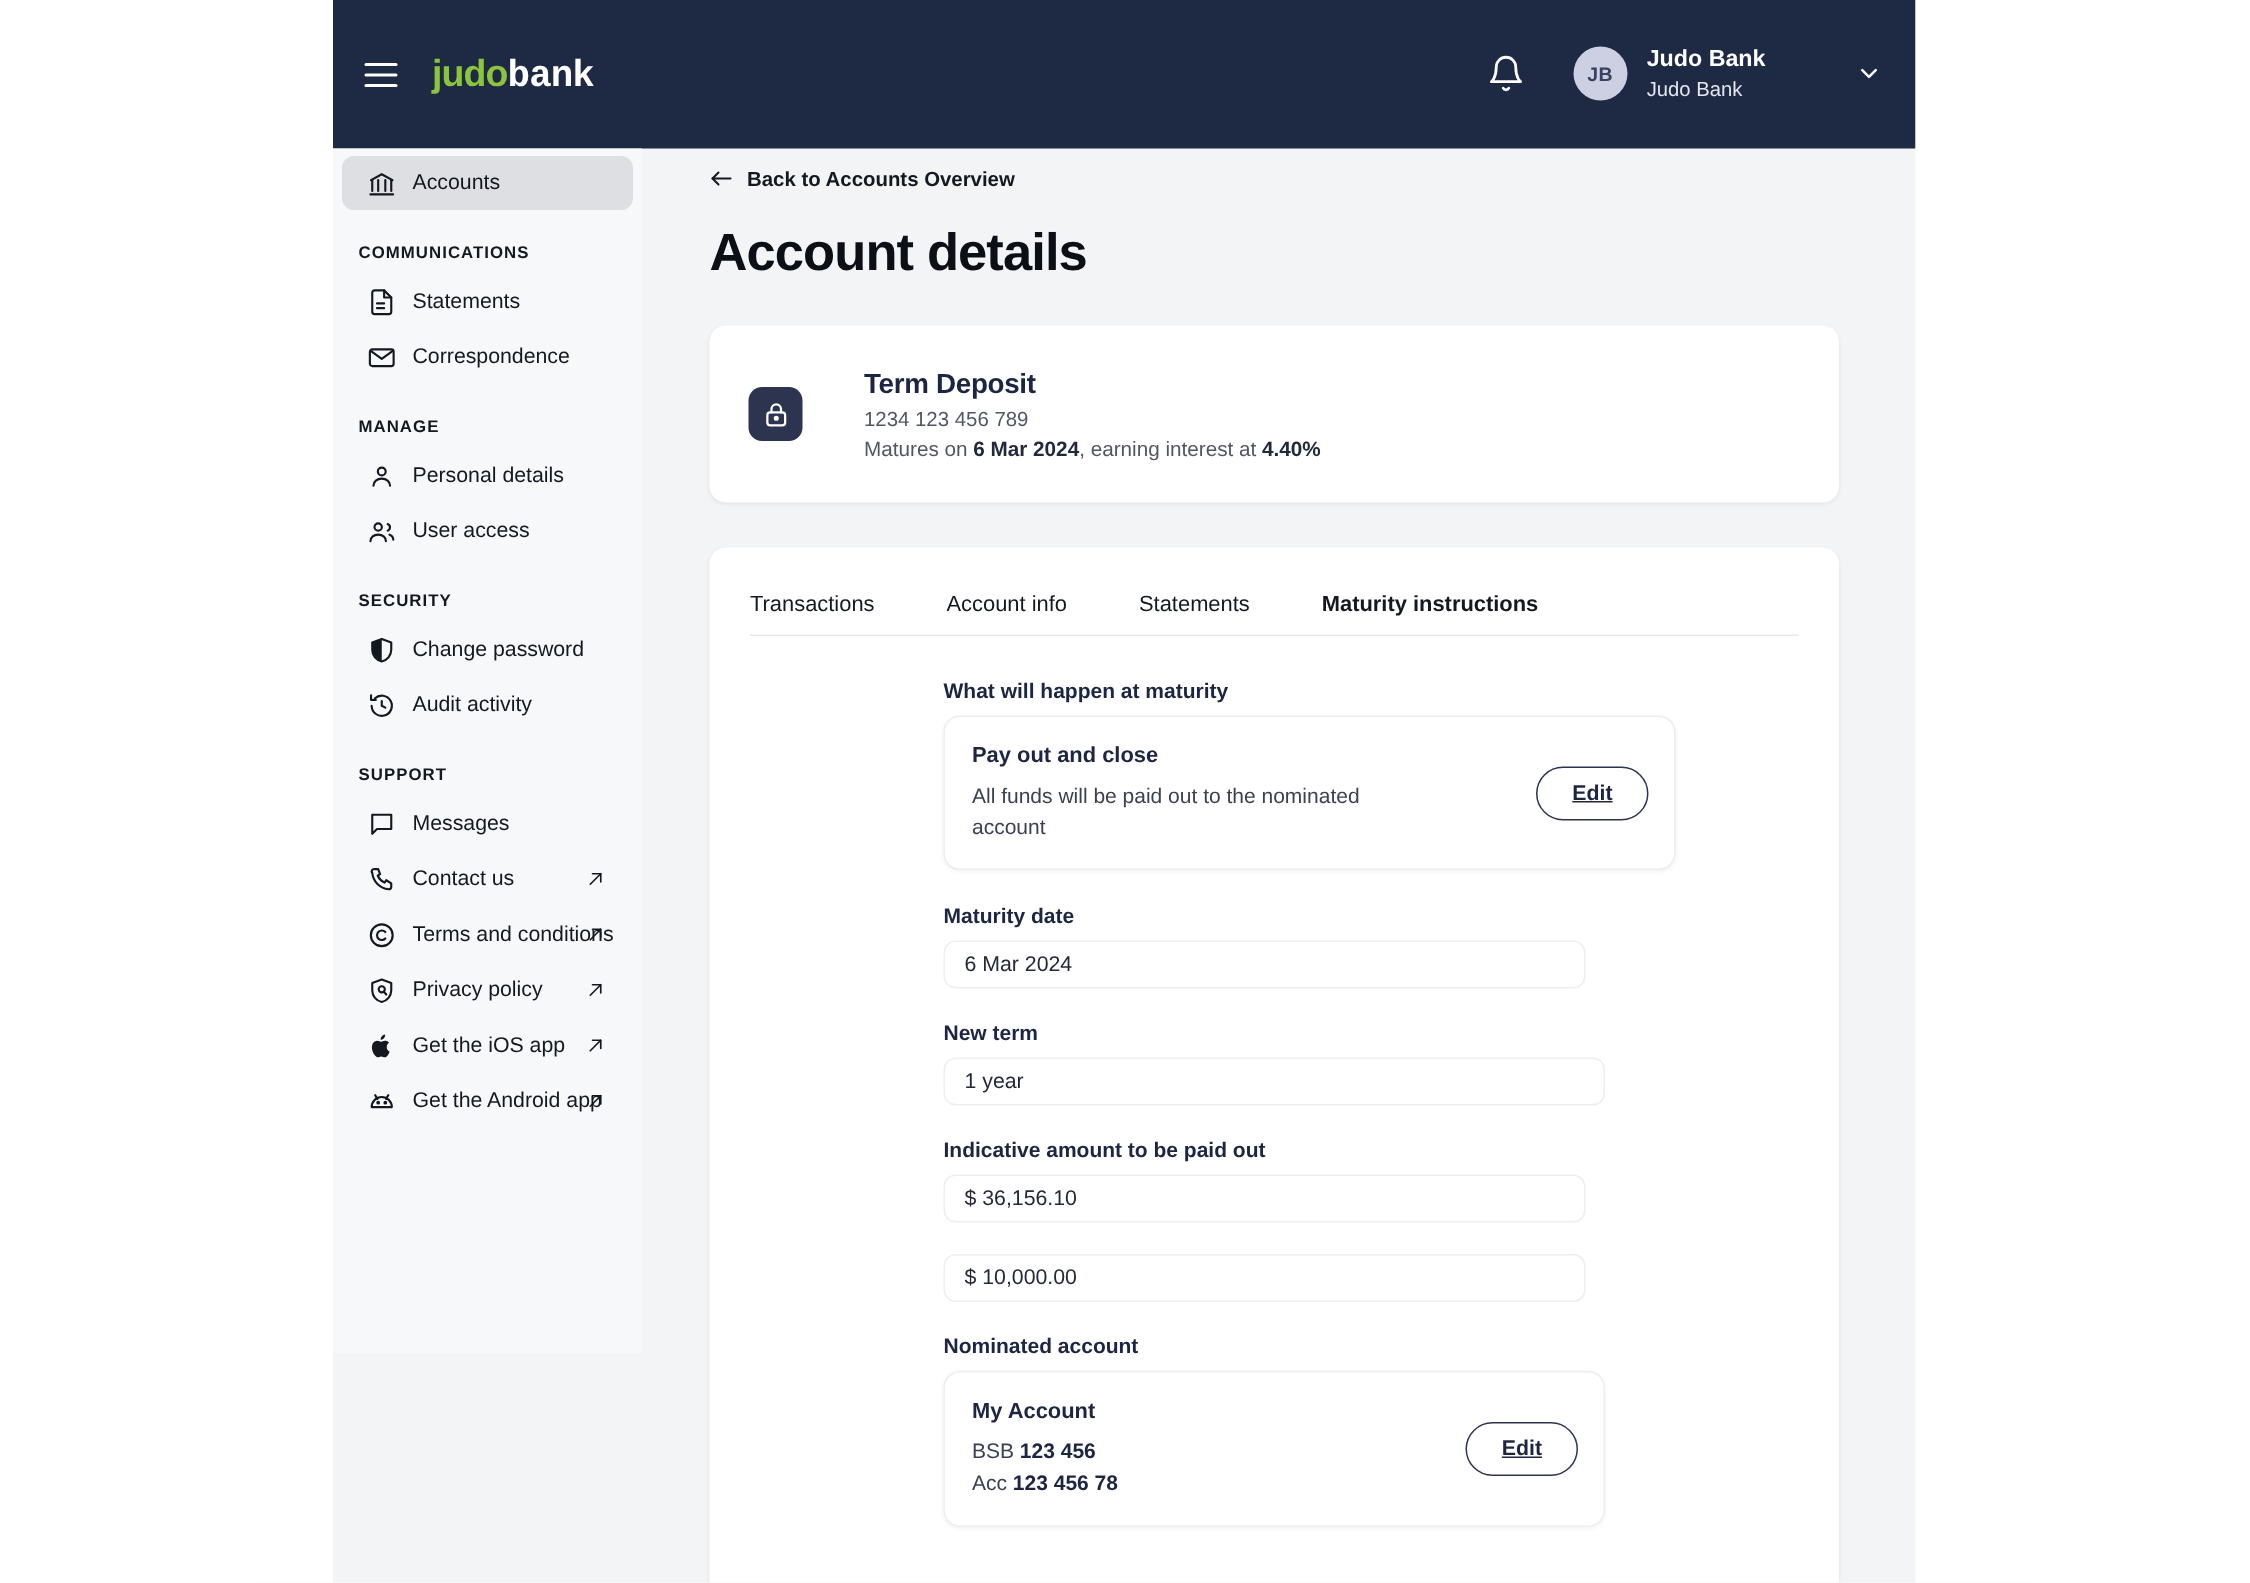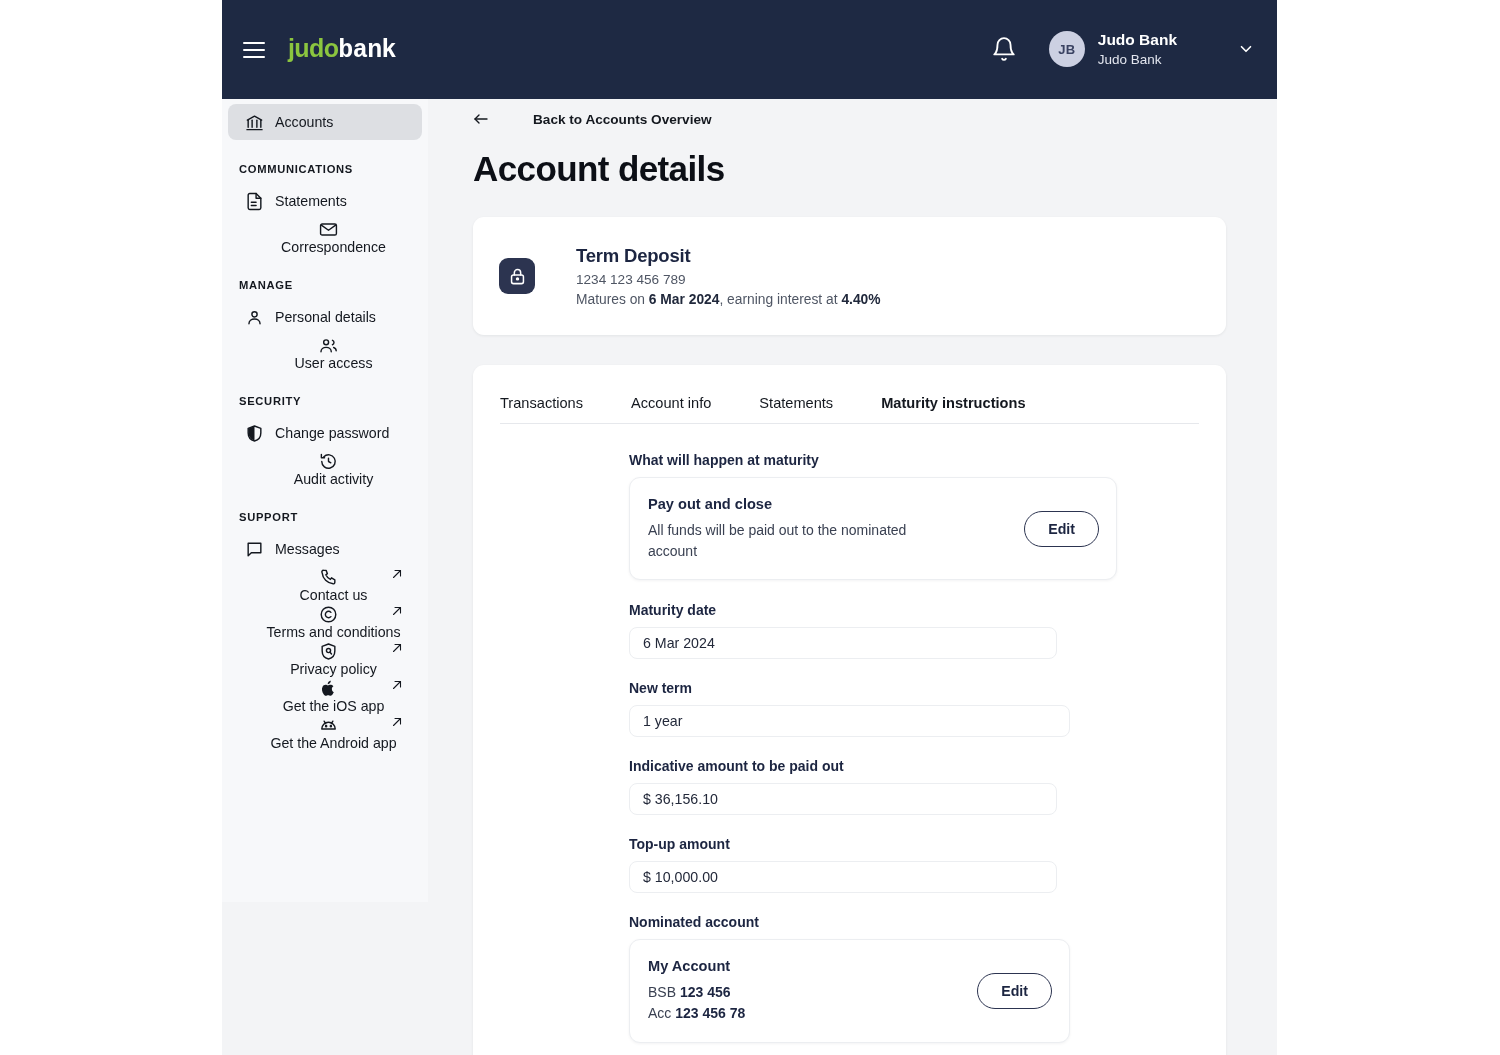--- a/index.html
+++ b/index.html
@@ -108,39 +108,38 @@
   }
   .nav-group {
     font-size: 11.2px;
     font-weight: bold;
     letter-spacing: 0.7px;
     color: #14181f;
     padding-left: 17px;
     margin-top: 23px;
     margin-bottom: 8px;
   }
-  .nav-item + .nav-item { margin-top: 1px; flex-direction: column; }
+  .nav-item + .nav-item { margin-top: 1px; }
 
   
   .main {
     position: absolute;
     left: 206px; top: 99px;
     width: 849px;
     height: 956px;
     padding: 0;
   }
   .backlink {
     display: flex; 
     margin-top: 13px;
     margin-left: 45px;
     cursor: pointer;
     font-size: 13.6px;
     font-weight: bold;
     color: #14181f;
-    gap: 35px;
   }
   .backlink .arrow { width: 16px; height: 14px; margin-right: 9px; }
   .page-title {
     margin-left: 45px;
     margin-top: 22px;
     font-size: 35px;
     font-weight: bold;
     color: #0c0f16;
     letter-spacing: -0.6px;
   }
@@ -243,20 +242,21 @@
     border: 1px solid #2c3450;
     border-radius: 20px;
     background: #ffffff;
     font-family: "Liberation Sans", sans-serif;
     font-size: 14.2px;
     font-weight: bold;
     color: #1c2541;
     padding: 9px 23px;
     cursor: pointer;
     white-space: nowrap;
+    text-decoration: underline;
   }
   .c-maturity { width: 488px; }
   .c-nominated { width: 441px; }
 
   
   .annot-arrow {
     position: absolute;
     left: 1040px; top: 822px;
     width: 165px; height: 110px;
     pointer-events: none;
@@ -511,21 +511,20 @@
 
         <div class="field-label">Maturity date</div>
         <div class="readonly-box w-a">6 Mar 2024</div>
 
         <div class="field-label">New term</div>
         <div class="readonly-box w-b">1 year</div>
 
         <div class="field-label">Indicative amount to be paid out</div>
         <div class="readonly-box w-a">$ 36,156.10</div>
 
-        <div class="field-label">Top-up amount</div>
         <div class="readonly-box w-a">$ 10,000.00</div>
 
         <div class="field-label">Nominated account</div>
         <div class="inner-card c-nominated">
           <div class="body">
             <div class="title">My Account</div>
             <div class="line"><span>BSB </span><b>123 456</b></div>
             <div class="line"><span>Acc </span><b>123 456 78</b></div>
           </div>
           <button class="edit-btn">Edit</button>

